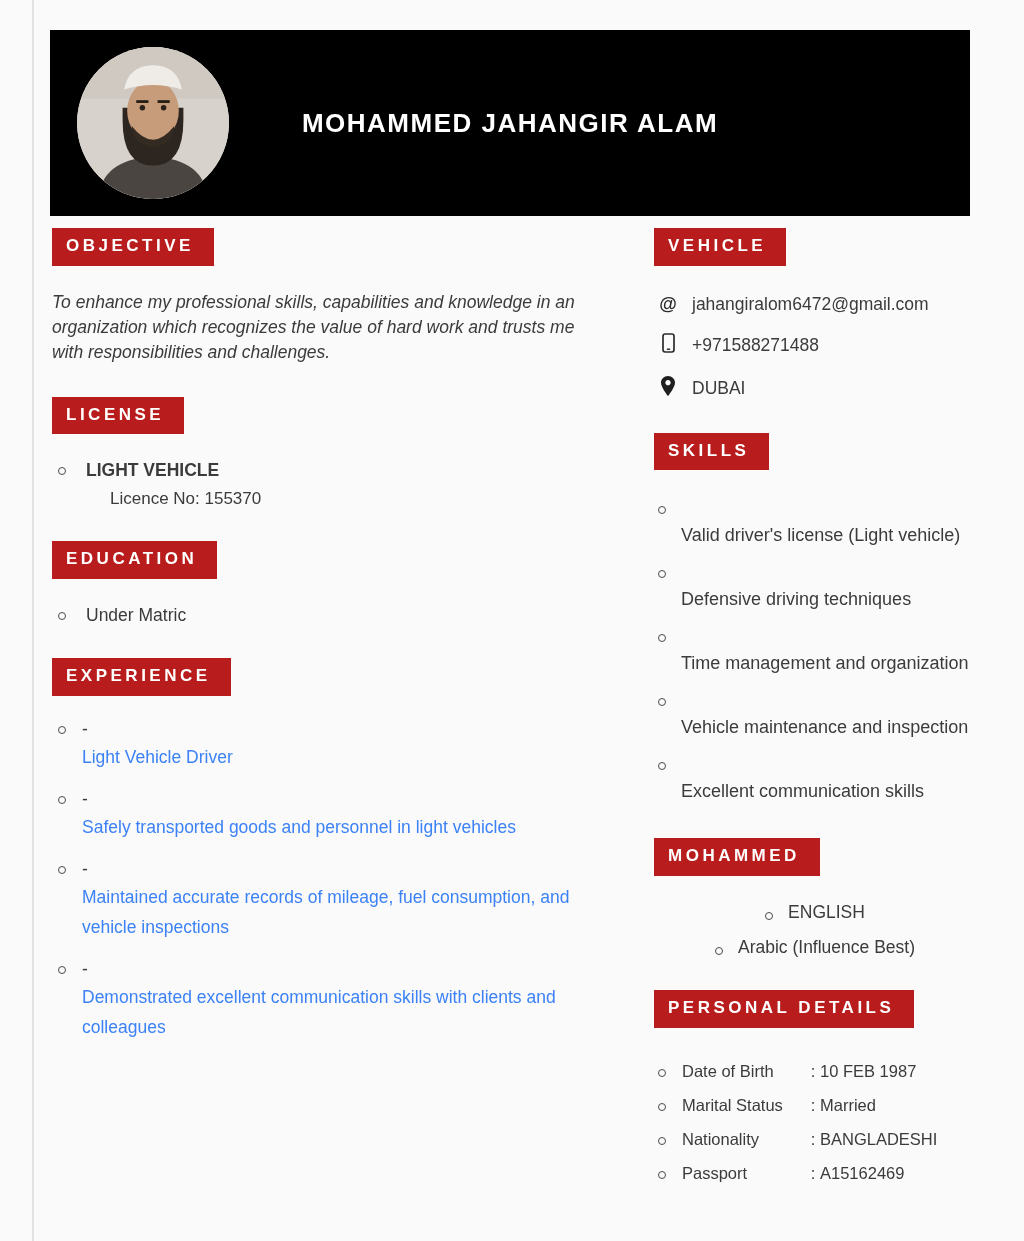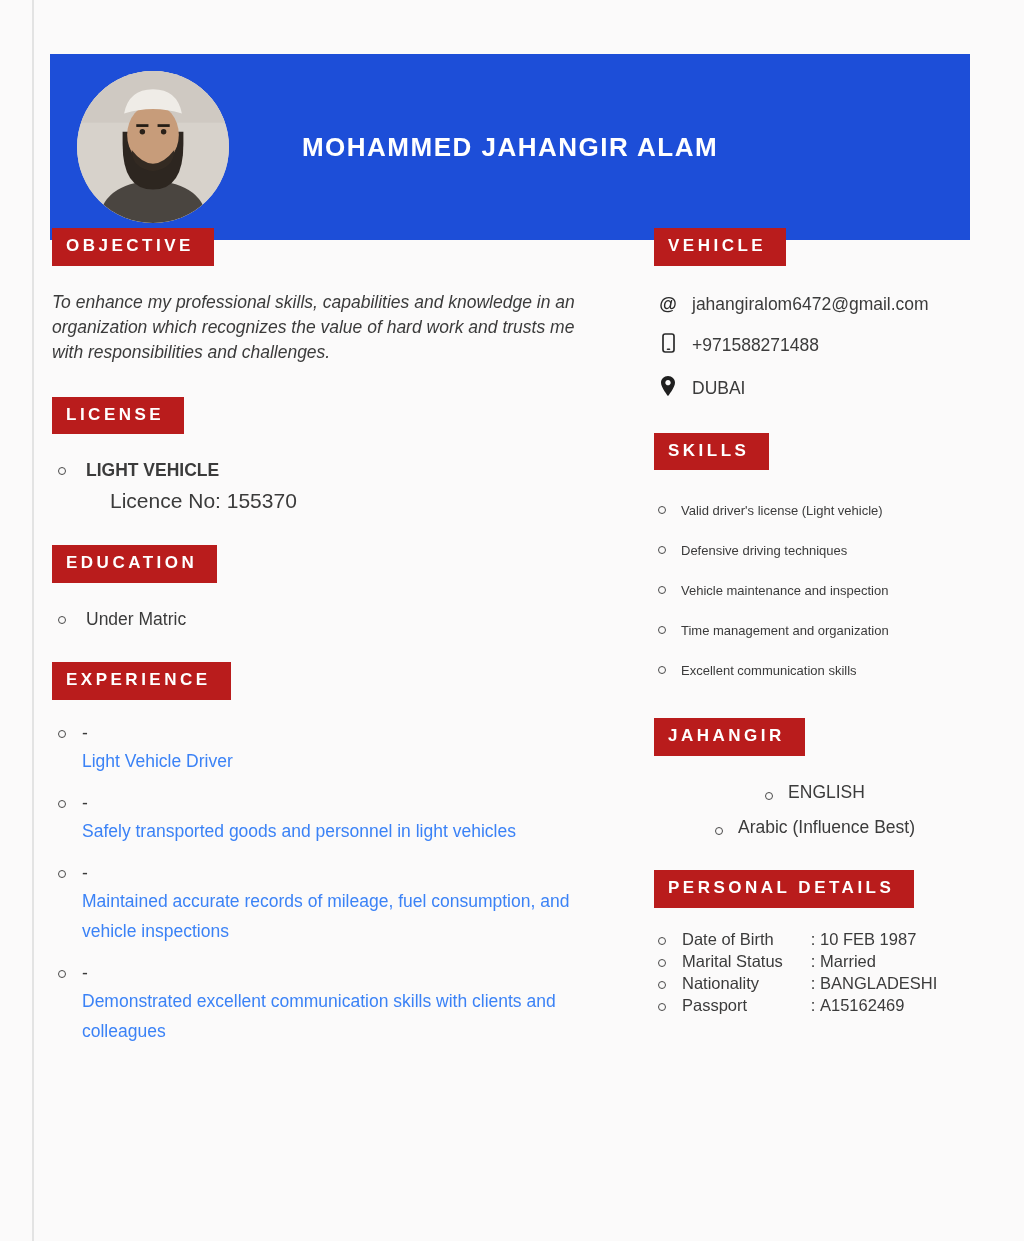--- a/index.html
+++ b/index.html
@@ -13,21 +13,21 @@
   }
   .scan-edge-left {
     position:absolute; left:32px; top:0; width:2px; height:100%;
     background:#e3e3e3;
   }
   .page { position:absolute; inset:0; }
 
   
   .header {
     position:absolute; left:50px; top:30px; width:920px; height:186px;
-    background:#1d4ed8; display:flex; align-items:center;margin-top:24px;
+    background:#000000; display:flex; align-items:center;
   }
   .photo-wrap {
     position:absolute; left:27px; top:17px; width:152px; height:152px;
     border-radius:50%; overflow:hidden; background:#d9d4cd;
   }
   .photo-wrap svg { display:block; width:100%; height:100%; }
   .name {
     position:absolute; left:0; right:0; text-align:center;
     color:#ffffff; font-size:26px; font-weight:bold; letter-spacing:1.5px;
   }
@@ -56,50 +56,50 @@
     width:8px; height:8px; border:1.6px solid #4a4a4a; border-radius:50%;
     margin-top:7px;
   }
   .li { display:flex; gap:20px; align-items:flex-start; }
 
   
   .objective-text { margin-top:24px;font-style:italic; }
   .sec { margin-top:32px; }
   .license-item { margin-top:26px; margin-left:6px; }
   .license-name { font-size:17.5px; font-weight:bold; }
-  .license-no { font-size:21px; margin-top:8px; margin-left:24px; }
+  .license-no { font-size:17px; margin-top:8px; margin-left:24px; }
   .edu-item { margin-top:26px; margin-left:6px; font-size:17.5px; }
 
   .exp-list { margin-top:22px; margin-left:6px; display:flex; flex-direction:column; gap:16px; }
   .exp-item { display:flex; gap:16px; align-items:flex-start; }
   .exp-item .bullet { margin-top:8px; }
   .exp-dash { font-size:17.5px; line-height:22px; color:#3b3b3b; }
   .exp-desc { font-size:17.5px; line-height:30px; color:#3b82f6; margin-top:2px; }
 
   
   .contact-list { margin-top:28px; margin-left:4px; display:flex; flex-direction:column; gap:18px; }
   .contact-row { display:flex; align-items:center; gap:14px; font-size:17.5px; }
   .c-icon { flex:0 0 20px; width:20px; text-align:center; color:#2b2b2b; }
   .at-glyph { font-size:18px; font-weight:bold; }
 
   .skills-list { margin-top:26px; margin-left:4px; display:flex; flex-direction:column; gap:10px; }
   .skill-item { display:flex; gap:15px; align-items:flex-start; }
   .skill-item .bullet { margin-top:10px; }
-  .skill-text { font-size:13px; line-height:30px; }
+  .skill-text { font-size:18px; line-height:30px;margin-top:24px; }
 
   .lang-list { margin-top:26px; margin-left:4px; display:flex; flex-direction:column; gap:14px; }
   .lang-item { display:flex; gap:15px; align-items:center;justify-content:center; }
   .lang-text { font-size:17.5px; }
 
   .pd-list { margin-top:22px; margin-left:4px; display:flex; flex-direction:column; gap:3px; }
   .pd-row { display:grid; grid-template-columns:24px 124px 14px auto; align-items:baseline; }
   .pd-row .bullet { margin-top:5px; }
   .pd-label { font-size:16.5px; }
   .pd-sep { font-size:16.5px; text-align:center; }
-  .pd-value { font-size:16.5px; }
+  .pd-value { font-size:16.5px;margin-top:12px; }
 </style>
 </head>
 <body>
 
 <div class="page">
   <div class="scan-edge-left"></div>
 
   <div class="header">
     <div class="photo-wrap">
       <svg viewBox="0 0 100 100">
@@ -231,35 +231,35 @@
           <div class="skill-item">
             <span class="bullet"></span>
             <span class="skill-text">Valid driver's license (Light vehicle)</span>
           </div>
           <div class="skill-item">
             <span class="bullet"></span>
             <span class="skill-text">Defensive driving techniques</span>
           </div>
           <div class="skill-item">
             <span class="bullet"></span>
+            <span class="skill-text">Time management and organization</span>
+          </div>
+          <div class="skill-item">
+            <span class="bullet"></span>
             <span class="skill-text">Vehicle maintenance and inspection</span>
           </div>
           <div class="skill-item">
             <span class="bullet"></span>
-            <span class="skill-text">Time management and organization</span>
-          </div>
-          <div class="skill-item">
-            <span class="bullet"></span>
             <span class="skill-text">Excellent communication skills</span>
           </div>
         </div>
       </div>
 
       <div class="sec">
-        <div class="section-label">JAHANGIR</div>
+        <div class="section-label">MOHAMMED</div>
         <div class="lang-list">
           <div class="lang-item">
             <span class="bullet"></span>
             <span class="lang-text">ENGLISH</span>
           </div>
           <div class="lang-item">
             <span class="bullet"></span>
             <span class="lang-text">Arabic (Influence Best)</span>
           </div>
         </div>

